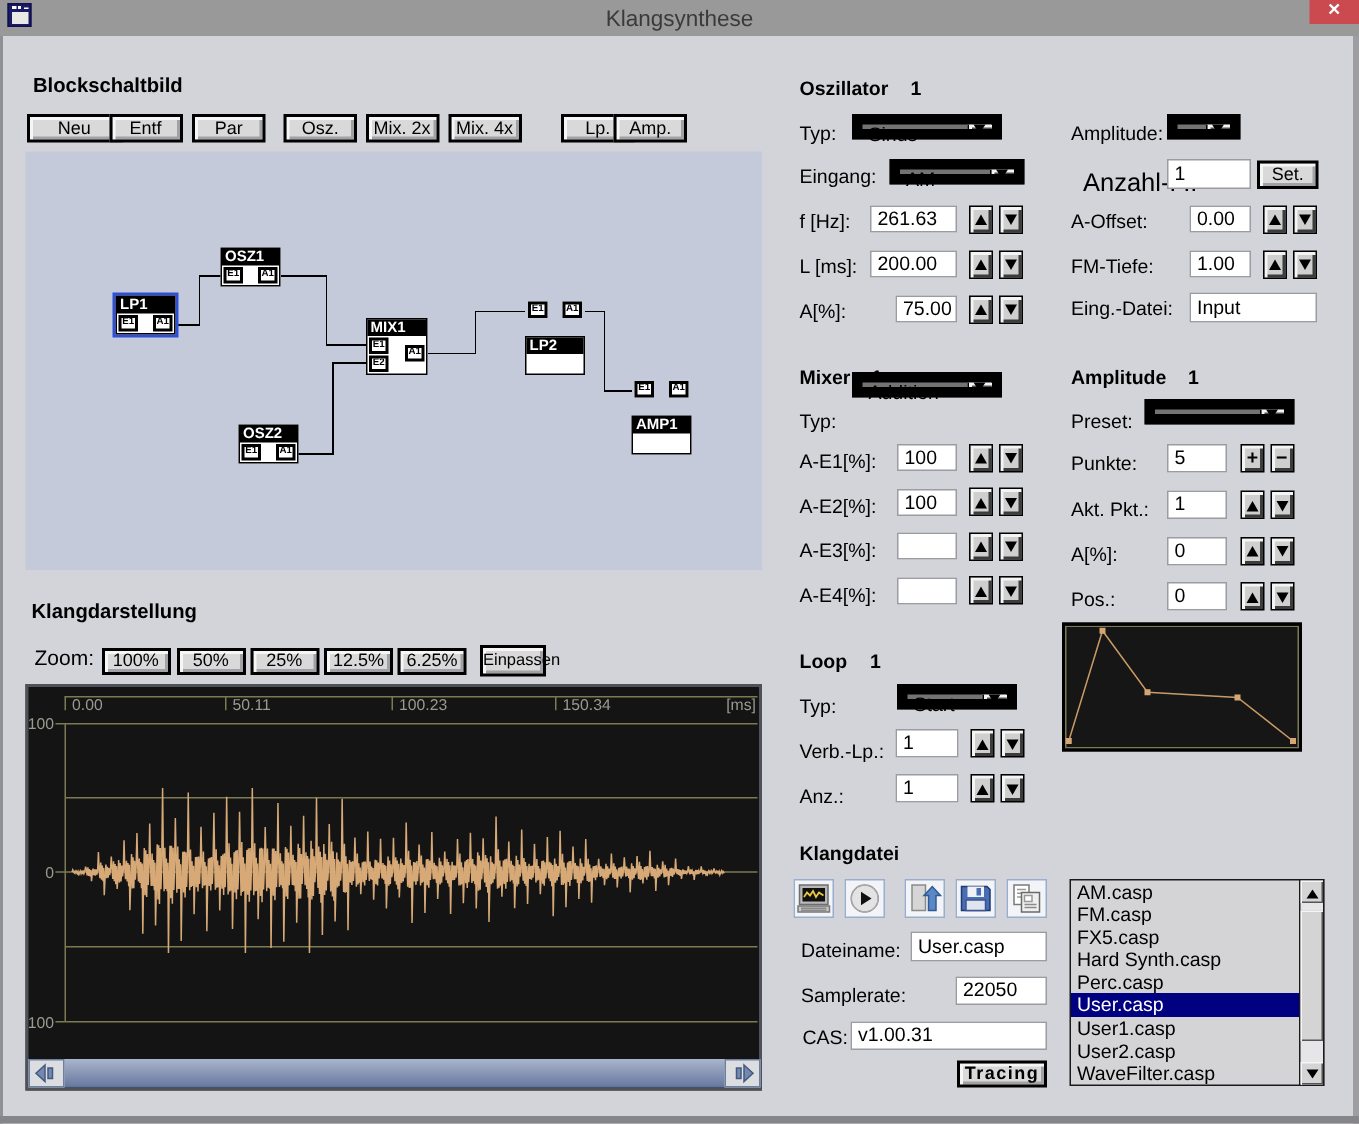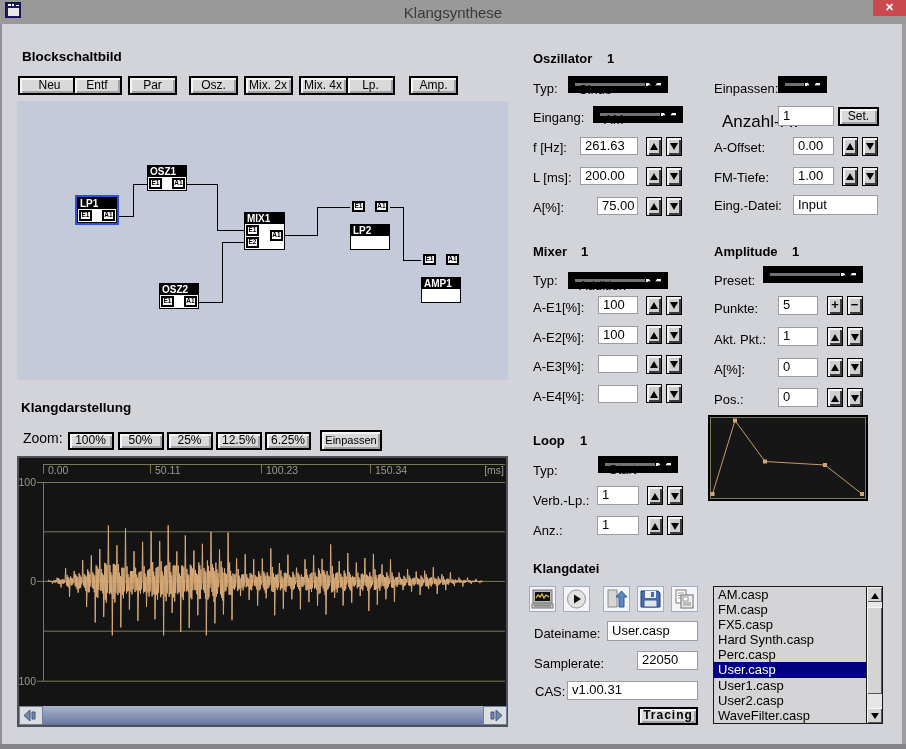--- a/index.html
+++ b/index.html
@@ -46,21 +46,21 @@
 <div class="abs" style="left:873px;top:0;width:33px;height:16px;background:#cb4a50;color:#fff;
  text-align:center;font-size:11px;line-height:15px;font-weight:bold">✕</div>
 
 <div class="lbl bold" style="left:22px;top:49px;font-size:13.5px">Blockschaltbild</div>
 <div class="btn" style="left:17.5px;top:76px;width:64px;height:19px;line-height:14px;font-size:12px">Neu</div>
 <div class="btn" style="left:72.5px;top:76px;width:49px;height:19px;line-height:14px;font-size:12px">Entf</div>
 <div class="btn" style="left:128px;top:76px;width:49px;height:19px;line-height:14px;font-size:12px">Par</div>
 <div class="btn" style="left:189px;top:76px;width:49px;height:19px;line-height:14px;font-size:12px">Osz.</div>
 <div class="btn" style="left:243.5px;top:76px;width:49px;height:19px;line-height:14px;font-size:12px">Mix. 2x</div>
 <div class="btn" style="left:298.5px;top:76px;width:49px;height:19px;line-height:14px;font-size:12px">Mix. 4x</div>
-<div class="btn" style="left:346px;top:76px;width:49px;height:19px;line-height:14px;font-size:12px">Lp.</div>
+<div class="btn" style="left:374px;top:76px;width:49px;height:19px;line-height:14px;font-size:12px">Lp.</div>
 <div class="btn" style="left:409px;top:76px;width:49px;height:19px;line-height:14px;font-size:12px">Amp.</div>
 
 <div class="abs" style="left:17px;top:101px;width:491px;height:279px;background:#c5cada"></div>
 <svg class="abs" style="left:17px;top:101px" width="491" height="279" viewBox="0 0 491 279">
  <g fill="none" stroke="#000" stroke-width="1" shape-rendering="crispEdges">
   <polyline points="100,115.5 116,115.5 116,83 130,83"></polyline>
   <polyline points="170,83 200.5,83 200.5,129 227,129"></polyline>
   <polyline points="181,201.5 205,201.5 205,141 227,141"></polyline>
   <polyline points="268,134.5 300,134.5 300,106.5 333,106.5"></polyline>
   <polyline points="373,106.5 386,106.5 386,159.5 404,159.5"></polyline>
@@ -98,21 +98,21 @@
 <div class="port" style="left:423px;top:254px">E1</div>
 <div class="port" style="left:446px;top:254px">A1</div>
 
 <div class="lbl bold" style="left:21px;top:400px;font-size:13.5px">Klangdarstellung</div>
 <div class="lbl" style="left:23px;top:430px;font-size:14px">Zoom:</div>
 <div class="btn" style="left:67.5px;top:432px;width:46px;height:18px;line-height:13px;font-size:12px">100%</div>
 <div class="btn" style="left:117.5px;top:432px;width:46px;height:18px;line-height:13px;font-size:12px">50%</div>
 <div class="btn" style="left:166.5px;top:432px;width:46px;height:18px;line-height:13px;font-size:12px">25%</div>
 <div class="btn" style="left:216px;top:432px;width:46px;height:18px;line-height:13px;font-size:12px">12.5%</div>
 <div class="btn" style="left:265px;top:432px;width:46px;height:18px;line-height:13px;font-size:12px">6.25%</div>
-<div class="btn" style="left:320px;top:430px;width:62px;height:21px;line-height:17px;font-size:11px;box-shadow:inset 2px 2px 0 #f6f6f6,inset -2px -2px 0 #a2a2a6">Einpassen</div>
+<div class="btn" style="left:320px;top:430px;width:44px;height:21px;line-height:17px;font-size:11px;box-shadow:inset 2px 2px 0 #f6f6f6,inset -2px -2px 0 #a2a2a6">Einpassen</div>
 
 <div class="abs" style="left:17px;top:456px;width:491px;height:271px;background:#141414;border:2px solid #4e5258"></div>
 <svg class="abs" style="left:17px;top:456px" width="491" height="271" viewBox="0 0 491 271">
  <g stroke="#7b7a52" stroke-width="1" fill="none">
   <line x1="26" y1="8.5" x2="488" y2="8.5"></line>
   <line x1="26.5" y1="8.5" x2="26.5" y2="17.5"></line>
   <line x1="133.5" y1="8.5" x2="133.5" y2="17.5"></line>
   <line x1="244.5" y1="8.5" x2="244.5" y2="17.5"></line>
   <line x1="353.5" y1="8.5" x2="353.5" y2="17.5"></line>
   <line x1="26.5" y1="26" x2="26.5" y2="225.2"></line>
@@ -143,21 +143,21 @@
       <path d="M10 3 L4 8.5 L10 14 Z M12 5 h3 v7 h-3 Z" fill="#7389ad" stroke="#44597f" stroke-width="1"></path>
     </svg></div>
 <div class="abs" style="left:483px;top:706px;width:24px;height:19px;background:#dcdde0;border:1px solid #6d7f9f"><svg width="22" height="17" viewBox="0 0 22 17">
       <path d="M12 3 L18 8.5 L12 14 Z M7 5 h3 v7 h-3 Z" fill="#7389ad" stroke="#44597f" stroke-width="1"></path>
     </svg></div>
 
 <div class="lbl bold" style="left:533px;top:51px;font-size:13px">Oszillator</div>
 <div class="lbl bold" style="left:607px;top:51px;font-size:13px">1</div>
 <div class="lbl" style="left:533px;top:81px;font-size:13px">Typ:</div>
 <div class="combo" style="left:568px;top:76px;width:100px;height:17px;line-height:14px;padding-left:4px">Sinus<div class="cb" style="width:16px"></div><div class="tri"></div></div>
-<div class="lbl" style="left:714px;top:81px;font-size:13px">Einpassen:</div>
+<div class="lbl" style="left:714px;top:81px;font-size:13px">Amplitude:</div>
 <div class="combo" style="left:778px;top:76px;width:49px;height:17px;line-height:14px;padding-left:4px">
     <div class="cb" style="width:16px"></div>
     <div class="tri"></div>
   </div>
 <div class="lbl" style="left:533px;top:110px;font-size:13px">Eingang:</div>
 <div class="combo" style="left:593px;top:106px;width:90px;height:17px;line-height:14px;padding-left:4px">AM<div class="cb" style="width:16px"></div><div class="tri"></div></div>
 <div class="lbl" style="left:722px;top:112px;font-size:17px">Anzahl-P.:</div>
 <div class="fld" style="left:778px;top:106px;width:56px;height:20px;line-height:17px">1</div>
 <div class="btn" style="left:838px;top:107px;width:41px;height:19px;line-height:14px;font-size:12px">Set.</div>
 <div class="lbl" style="left:533px;top:140px;font-size:13px">f [Hz]:</div>
@@ -198,21 +198,21 @@
     <div class="tu"></div>
   </div>
 <div class="spin" style="left:665.5px;top:196.5px">
     <div class="td"></div>
   </div>
 <div class="lbl" style="left:714px;top:198px;font-size:13px">Eing.-Datei:</div>
 <div class="fld" style="left:793px;top:195px;width:85px;height:20px;line-height:17px">Input</div>
 <div class="lbl bold" style="left:533px;top:244px;font-size:13px">Mixer</div>
 <div class="lbl bold" style="left:581px;top:244px;font-size:13px">1</div>
 <div class="lbl" style="left:533px;top:273px;font-size:13px">Typ:</div>
-<div class="combo" style="left:568px;top:272px;width:100px;height:17px;line-height:14px;padding-left:4px">Addition<div class="cb" style="width:16px"></div><div class="tri"></div></div>
+<div class="combo" style="left:568px;top:248px;width:100px;height:17px;line-height:14px;padding-left:4px">Addition<div class="cb" style="width:16px"></div><div class="tri"></div></div>
 <div class="lbl" style="left:533px;top:300px;font-size:13px">A-E1[%]:</div>
 <div class="fld" style="left:598px;top:296px;width:40px;height:18px;line-height:15px">100</div>
 <div class="spin" style="left:646px;top:295.5px">
     <div class="tu"></div>
   </div>
 <div class="spin" style="left:665.5px;top:295.5px">
     <div class="td"></div>
   </div>
 <div class="lbl" style="left:533px;top:329.5px;font-size:13px">A-E2[%]:</div>
 <div class="fld" style="left:598px;top:325.5px;width:40px;height:18px;line-height:15px">100</div>

